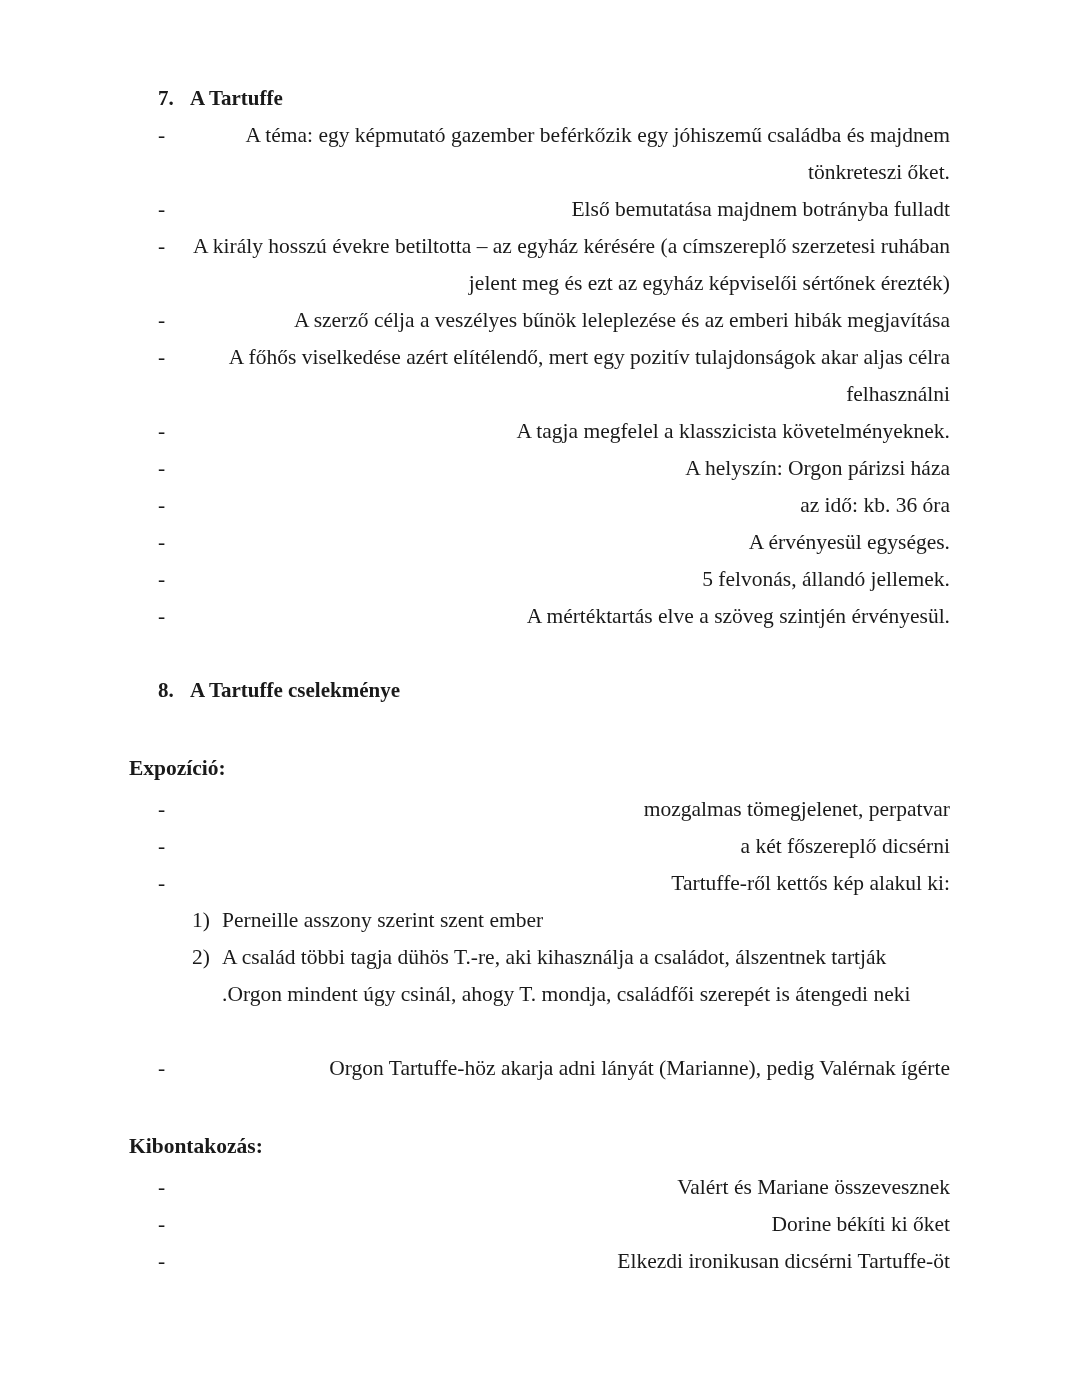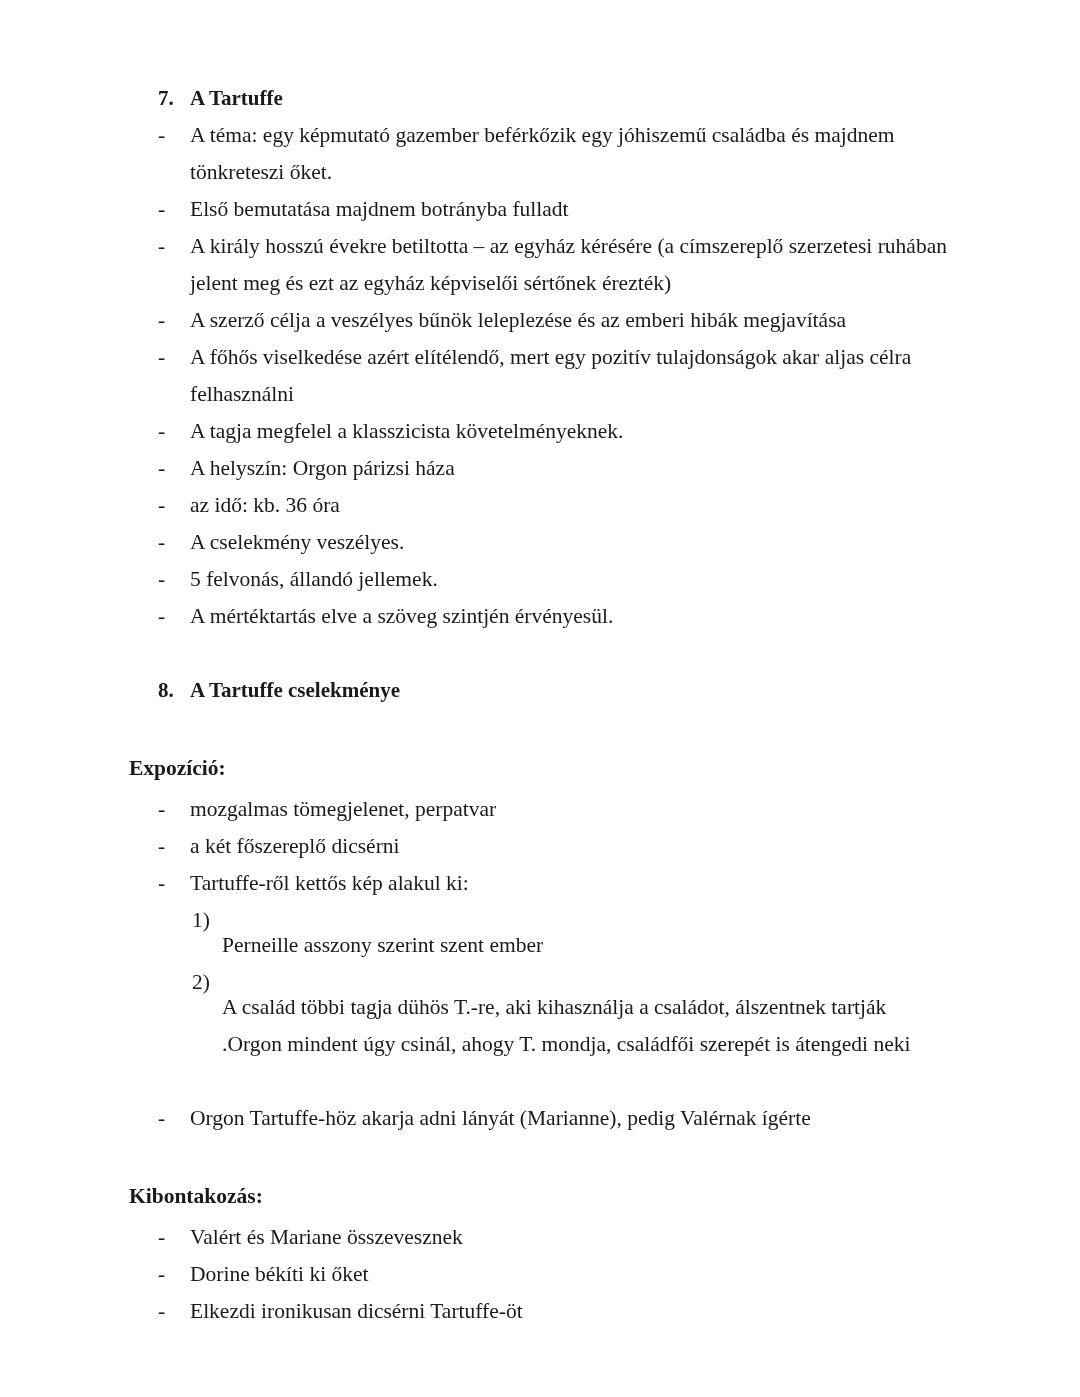--- a/index.html
+++ b/index.html
@@ -57,21 +57,21 @@
     line-height: 37px;
   }
   .dash-item .marker {
     flex: 0 0 32px;
     width: 32px;
     margin-left: 33px;
     text-align: left;
   }
   .dash-item .btext {
     flex: 1 1 auto;
-    text-align: left;
+    text-align: right;
   }
 
   
   .paren-list {
     list-style: none;
     margin: 0;
     padding: 0;
   }
   .paren-item {
     display: flex;
@@ -80,21 +80,20 @@
     line-height: 37px;
   }
   .paren-item .marker {
     flex: 0 0 30px;
     width: 30px;
     margin-left: 67px;
     text-align: left;
   }
   .paren-item .btext {
     flex: 1 1 auto;
-    margin-top: 25px;
   }
 
   
   .section-label {
     font-weight: bold;
     font-size: 21.5px;
     line-height: 37px;
     margin: 4px;
   }
 
@@ -141,21 +140,21 @@
       <li class="dash-item">
         <span class="marker">-</span>
         <span class="btext">A helyszín: Orgon párizsi háza</span>
       </li>
       <li class="dash-item">
         <span class="marker">-</span>
         <span class="btext">az idő: kb. 36 óra</span>
       </li>
       <li class="dash-item">
         <span class="marker">-</span>
-        <span class="btext">A cselekmény veszélyes.</span>
+        <span class="btext">A érvényesül egységes.</span>
       </li>
       <li class="dash-item">
         <span class="marker">-</span>
         <span class="btext">5 felvonás, állandó jellemek.</span>
       </li>
       <li class="dash-item">
         <span class="marker">-</span>
         <span class="btext">A mértéktartás elve a szöveg szintjén érvényesül.</span>
       </li>
     </ul>

